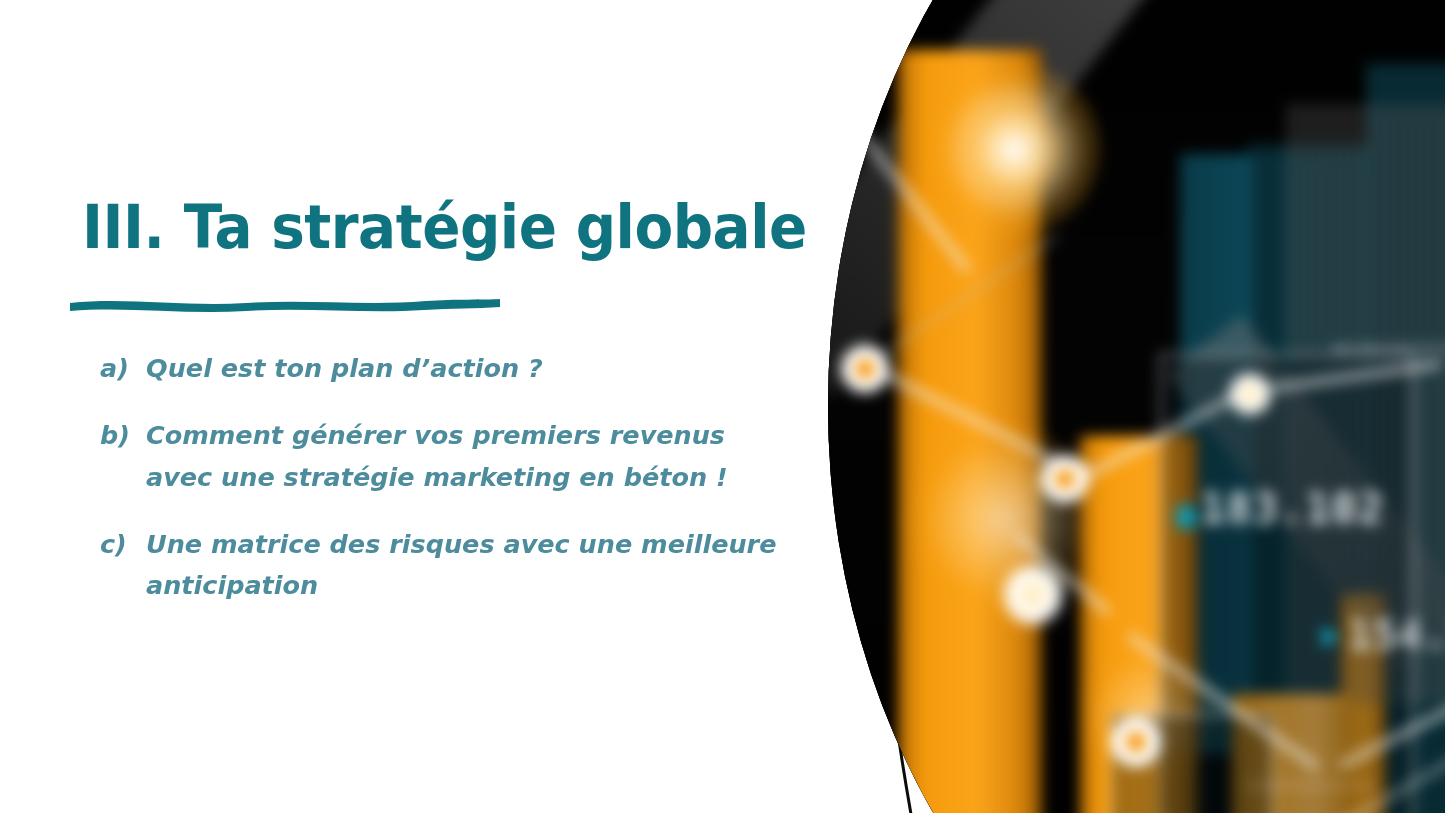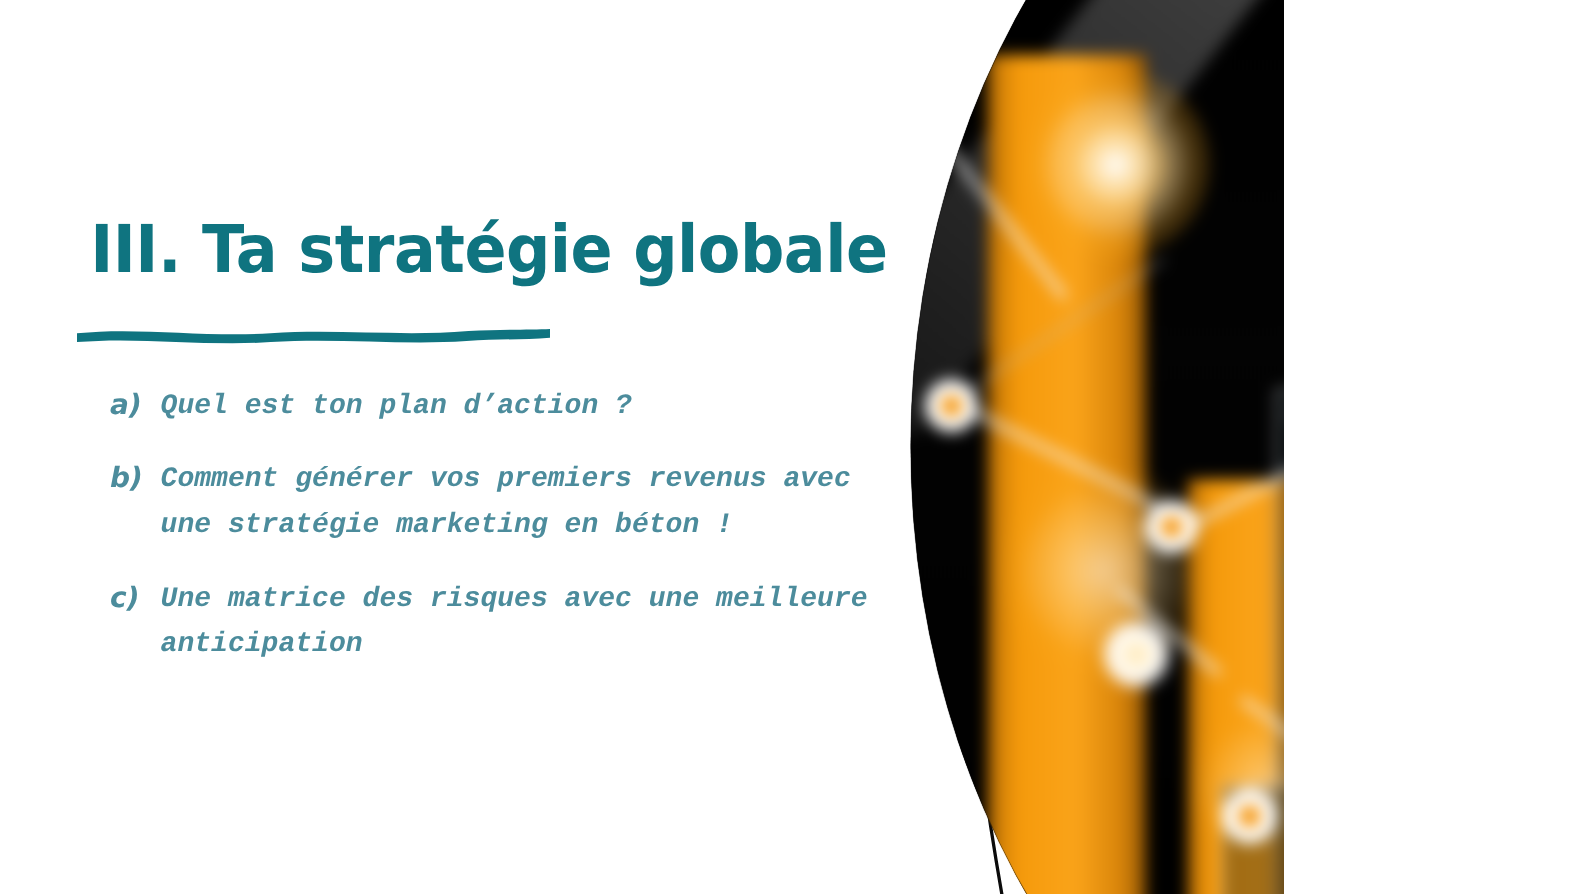--- a/index.html
+++ b/index.html
@@ -6,21 +6,21 @@
   html, body {
     margin: 0;
     padding: 0;
     background: #ffffff;
   }
   body {
     font-family: "Liberation Sans", sans-serif;
   }
   .slide {
     position: relative;
-    width: 1167px;
+    width: 1445px;
     height: 813px;
     background: #ffffff;
     overflow: hidden;
   }
 
   
   .text-col {
     position: absolute;
     left: 0;
     top: 0;
@@ -69,21 +69,20 @@
     font-size: 25.5px;
     line-height: 1.62;
   }
   .bullet-marker {
     flex: 0 0 auto;
     width: 46px;
     text-align: left;
   }
   .bullet-text {
     flex: 1 1 auto;
-    font-family: Liberation Mono, monospace;
   }
 
   
   .image-panel {
     position: absolute;
     left: 820px;
     top: -6px;
     width: 632px;
     height: 825px;
     overflow: hidden;

